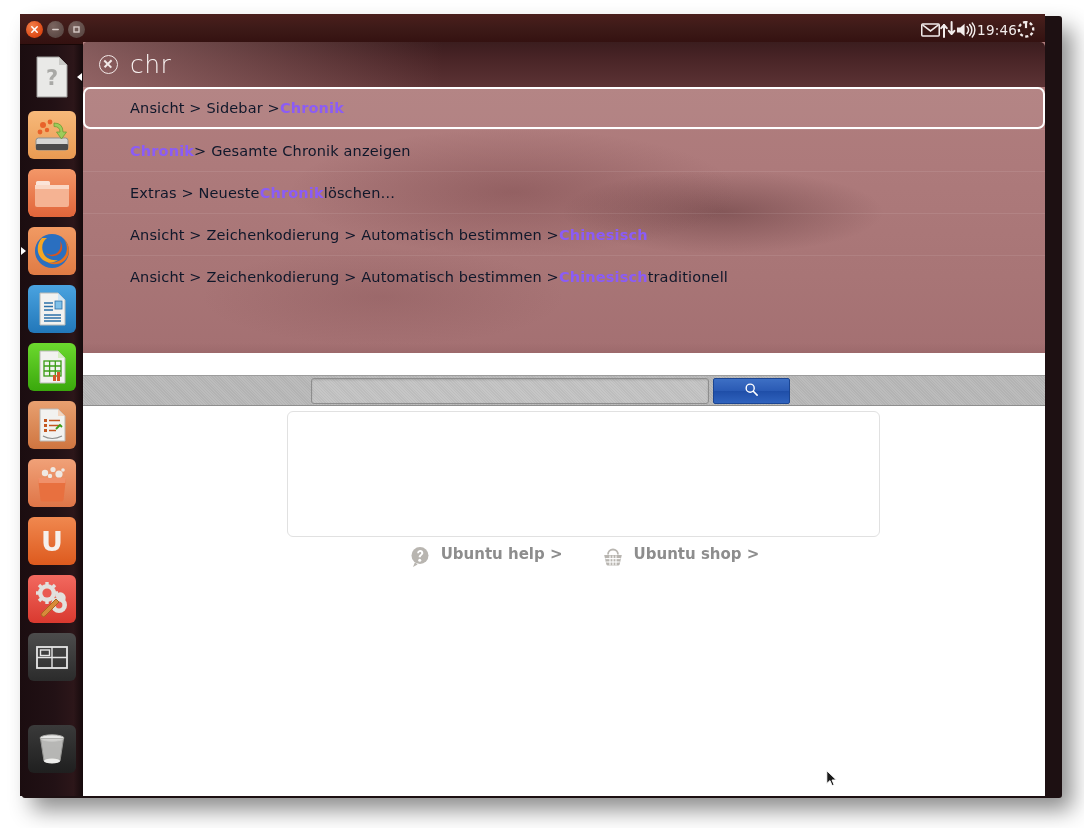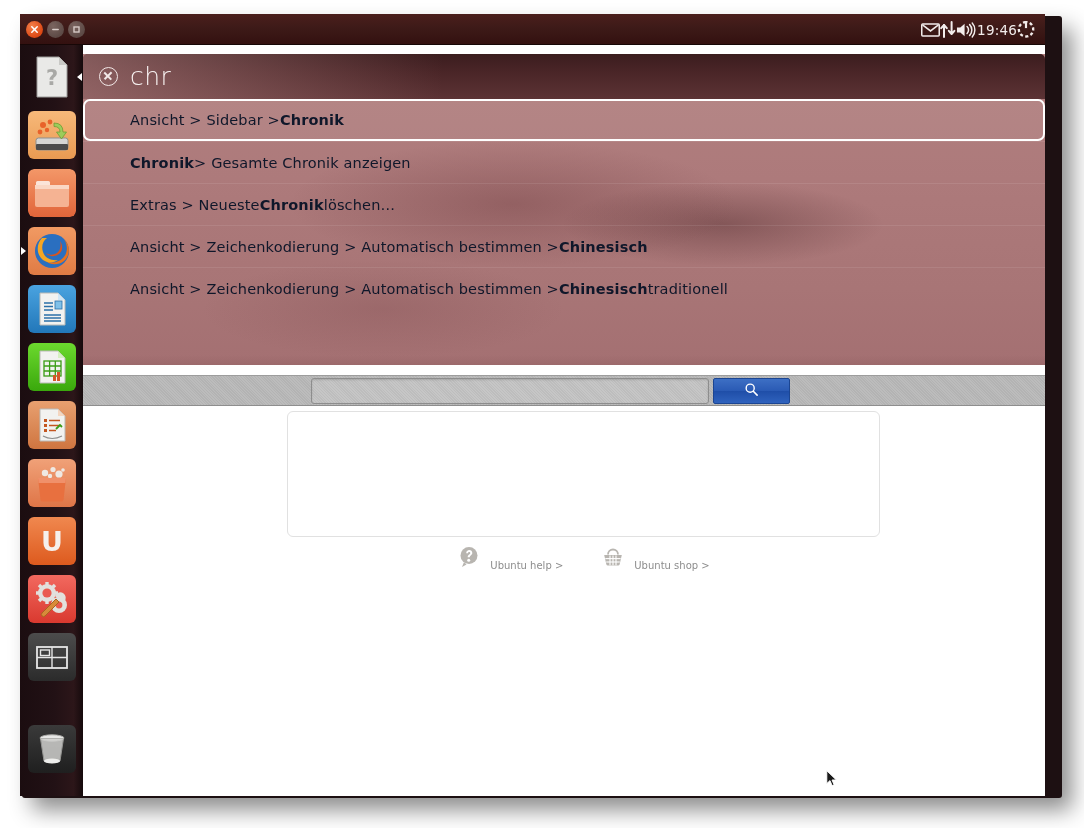--- a/index.html
+++ b/index.html
@@ -148,30 +148,31 @@
     border: 1px solid #e1e1e1;
     border-radius: 6px;
     background: #ffffff;
   }
   #ff-links {
     position: absolute; left: 204px; top: 500px;
     width: 593px;
     display: flex; align-items: center; justify-content: center; gap: 38px;
   }
   .ff-link {
-    display: flex; align-items: flex-end; gap: 9px;
-    color: #8d8d8d; font-size: 10px;
+    display: flex; align-items: flex-start; gap: 9px;
+    color: #8d8d8d; font-size: 15px;
     font-family: "DejaVu Sans", "Liberation Sans", sans-serif;
     white-space: nowrap;
+    font-weight: bold;
   }
 
   
   #hud {
     position: absolute;
-    left: 63px; top: 40px;
+    left: 63px; top: 28px;
     width: 962px; height: 311px;
     z-index: 60;
     overflow: hidden;
   }
   
   #hud-blur {
     position: absolute; inset: 0;
     background:
       radial-gradient(ellipse 320px 90px at 430px 150px, rgba(90,40,44,0.30), rgba(0,0,0,0) 70%),
       radial-gradient(ellipse 230px 60px at 640px 170px, rgba(60,25,28,0.35), rgba(0,0,0,0) 70%),
@@ -234,21 +235,21 @@
     white-space: nowrap;
   }
   .hud-item:first-child { border-top: none; }
   .hud-item.selected {
     border: 2px solid #ffffff;
     border-radius: 7px;
     height: 42px;
     padding-left: 45px;
     background: rgba(255,255,255,0.055);
   }
-  .hud-item b { font-weight: 700; color: #0f172a; }
+  .hud-item b { font-weight: 700; color: #8b5cf6; }
   .hud-item .dim { color: #0f172a; }
 
   
   #hud-bottom {
     position: absolute; left: 0; bottom: 0; width: 962px; height: 10px;
     background: linear-gradient(to bottom, rgba(164,112,114,0) 0%, rgba(150,100,102,0.55) 100%);
   }
 
   
   #cursor {

